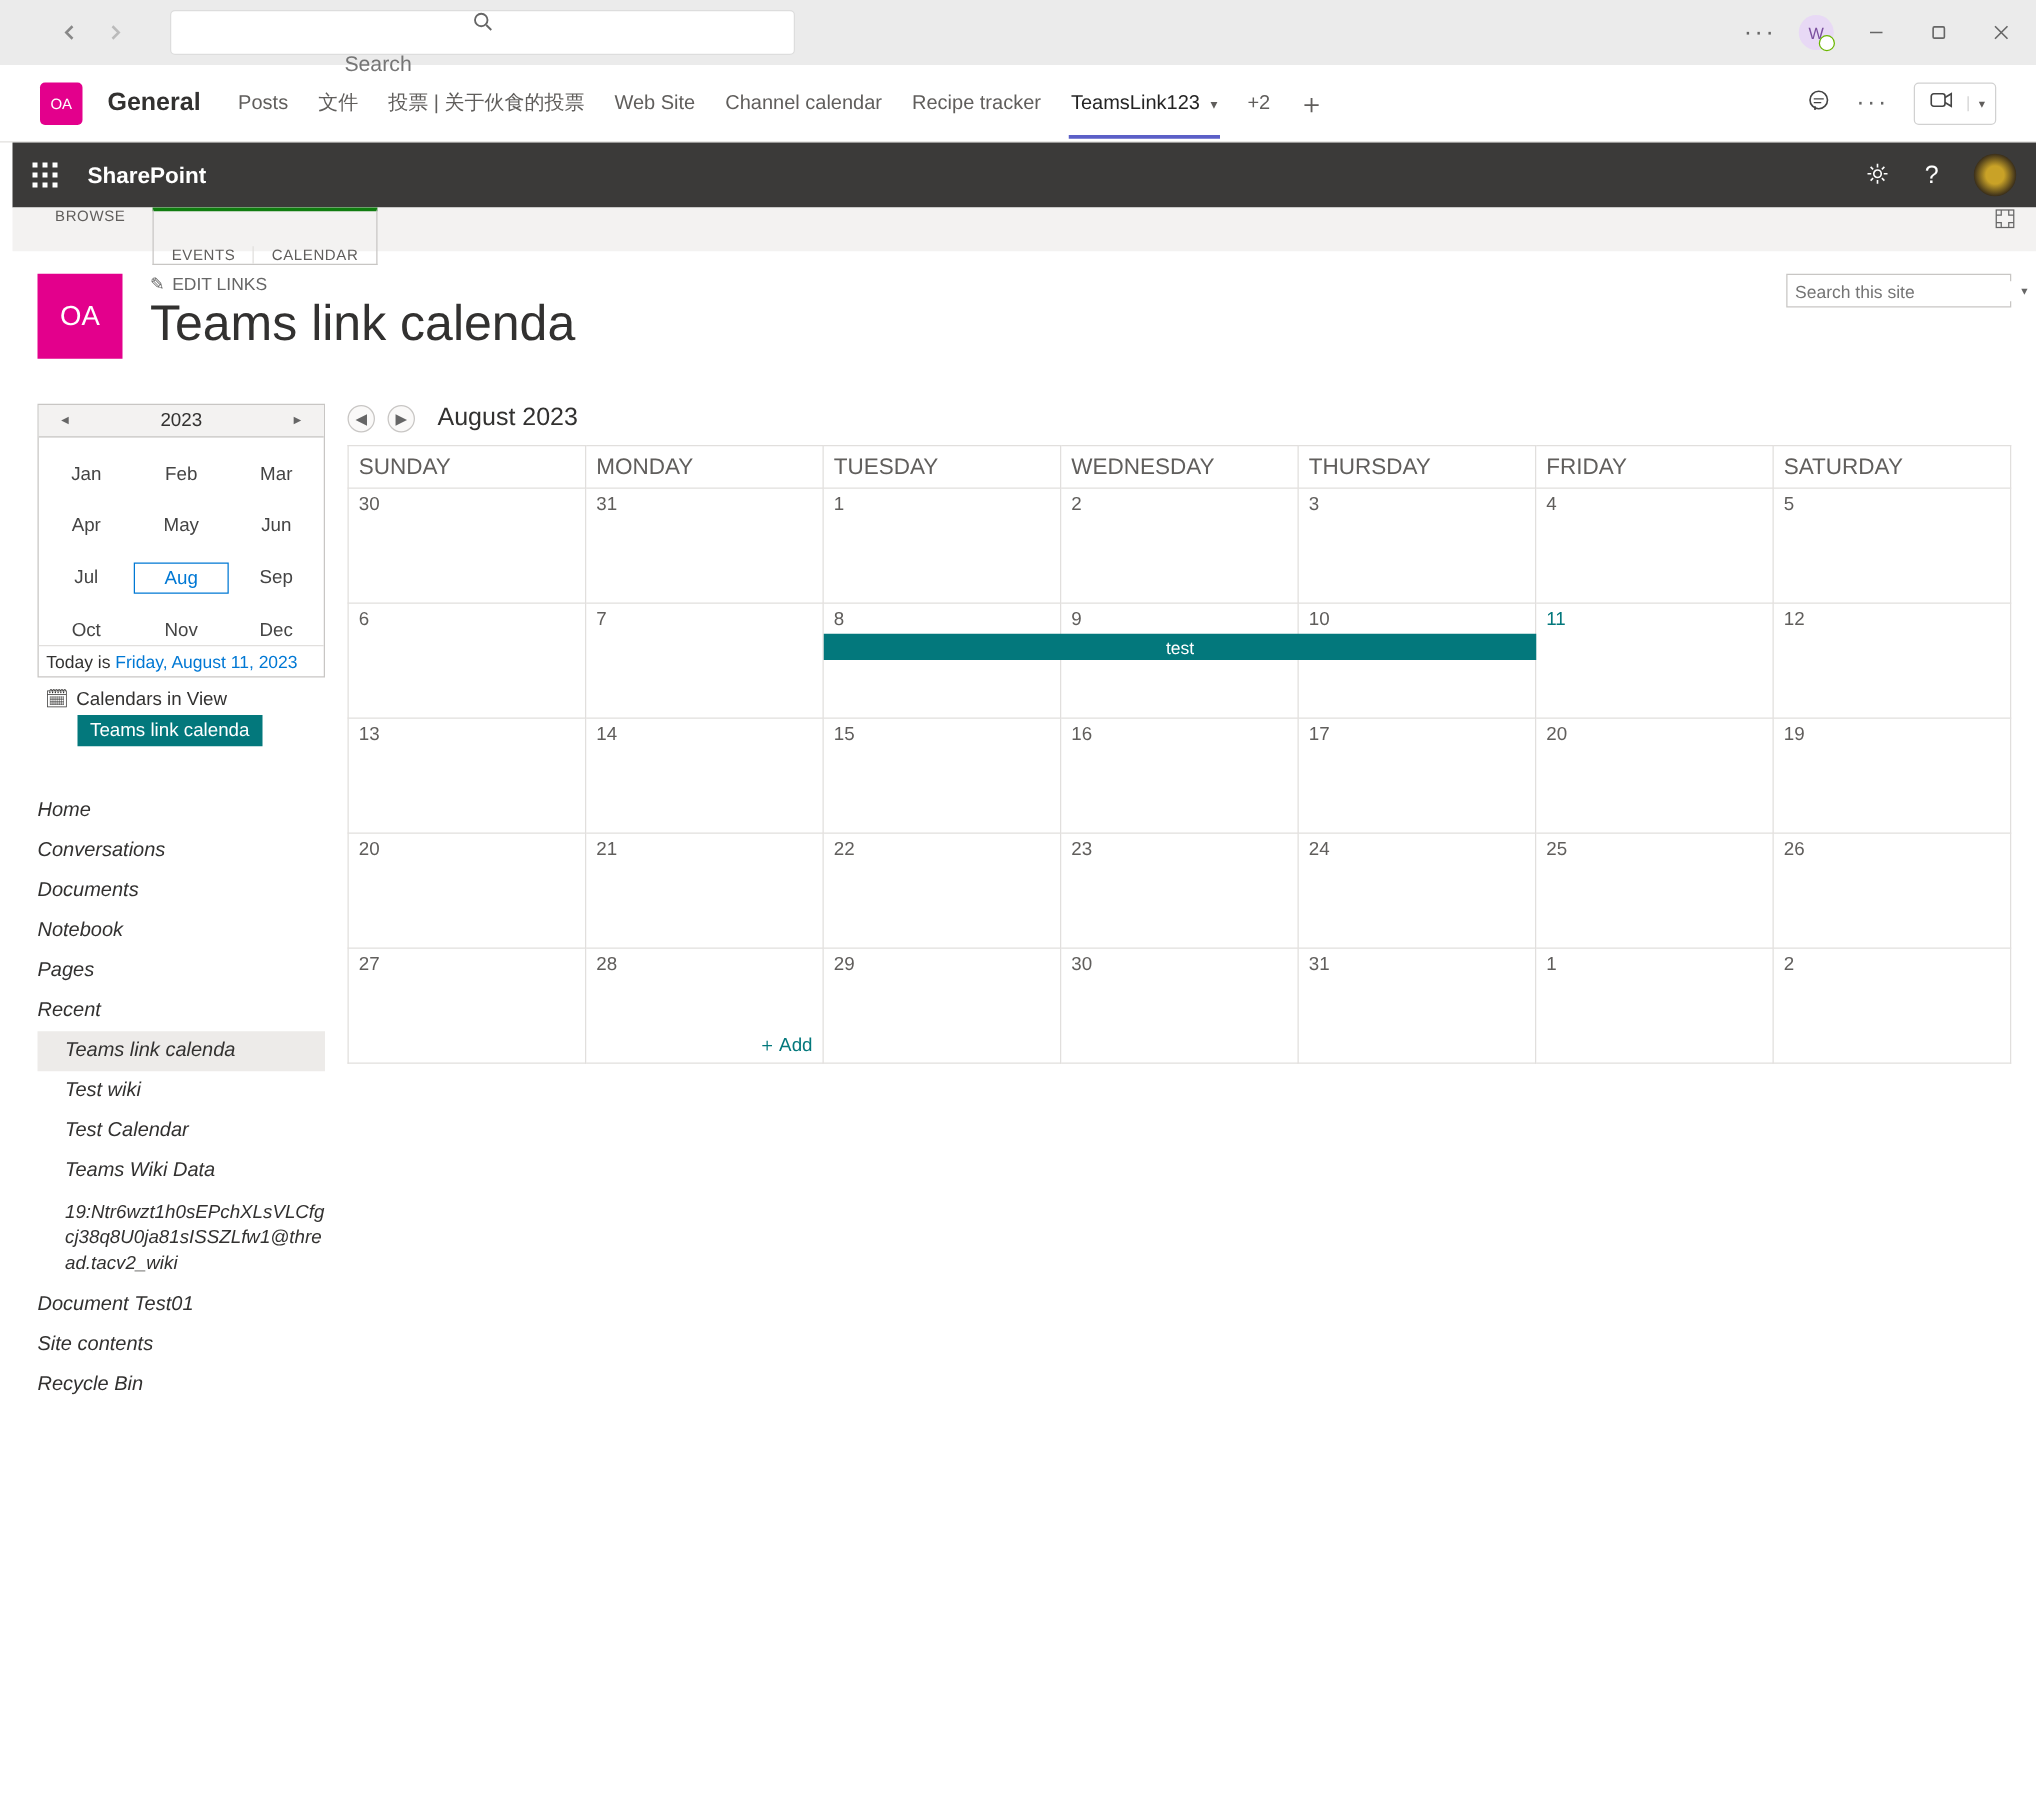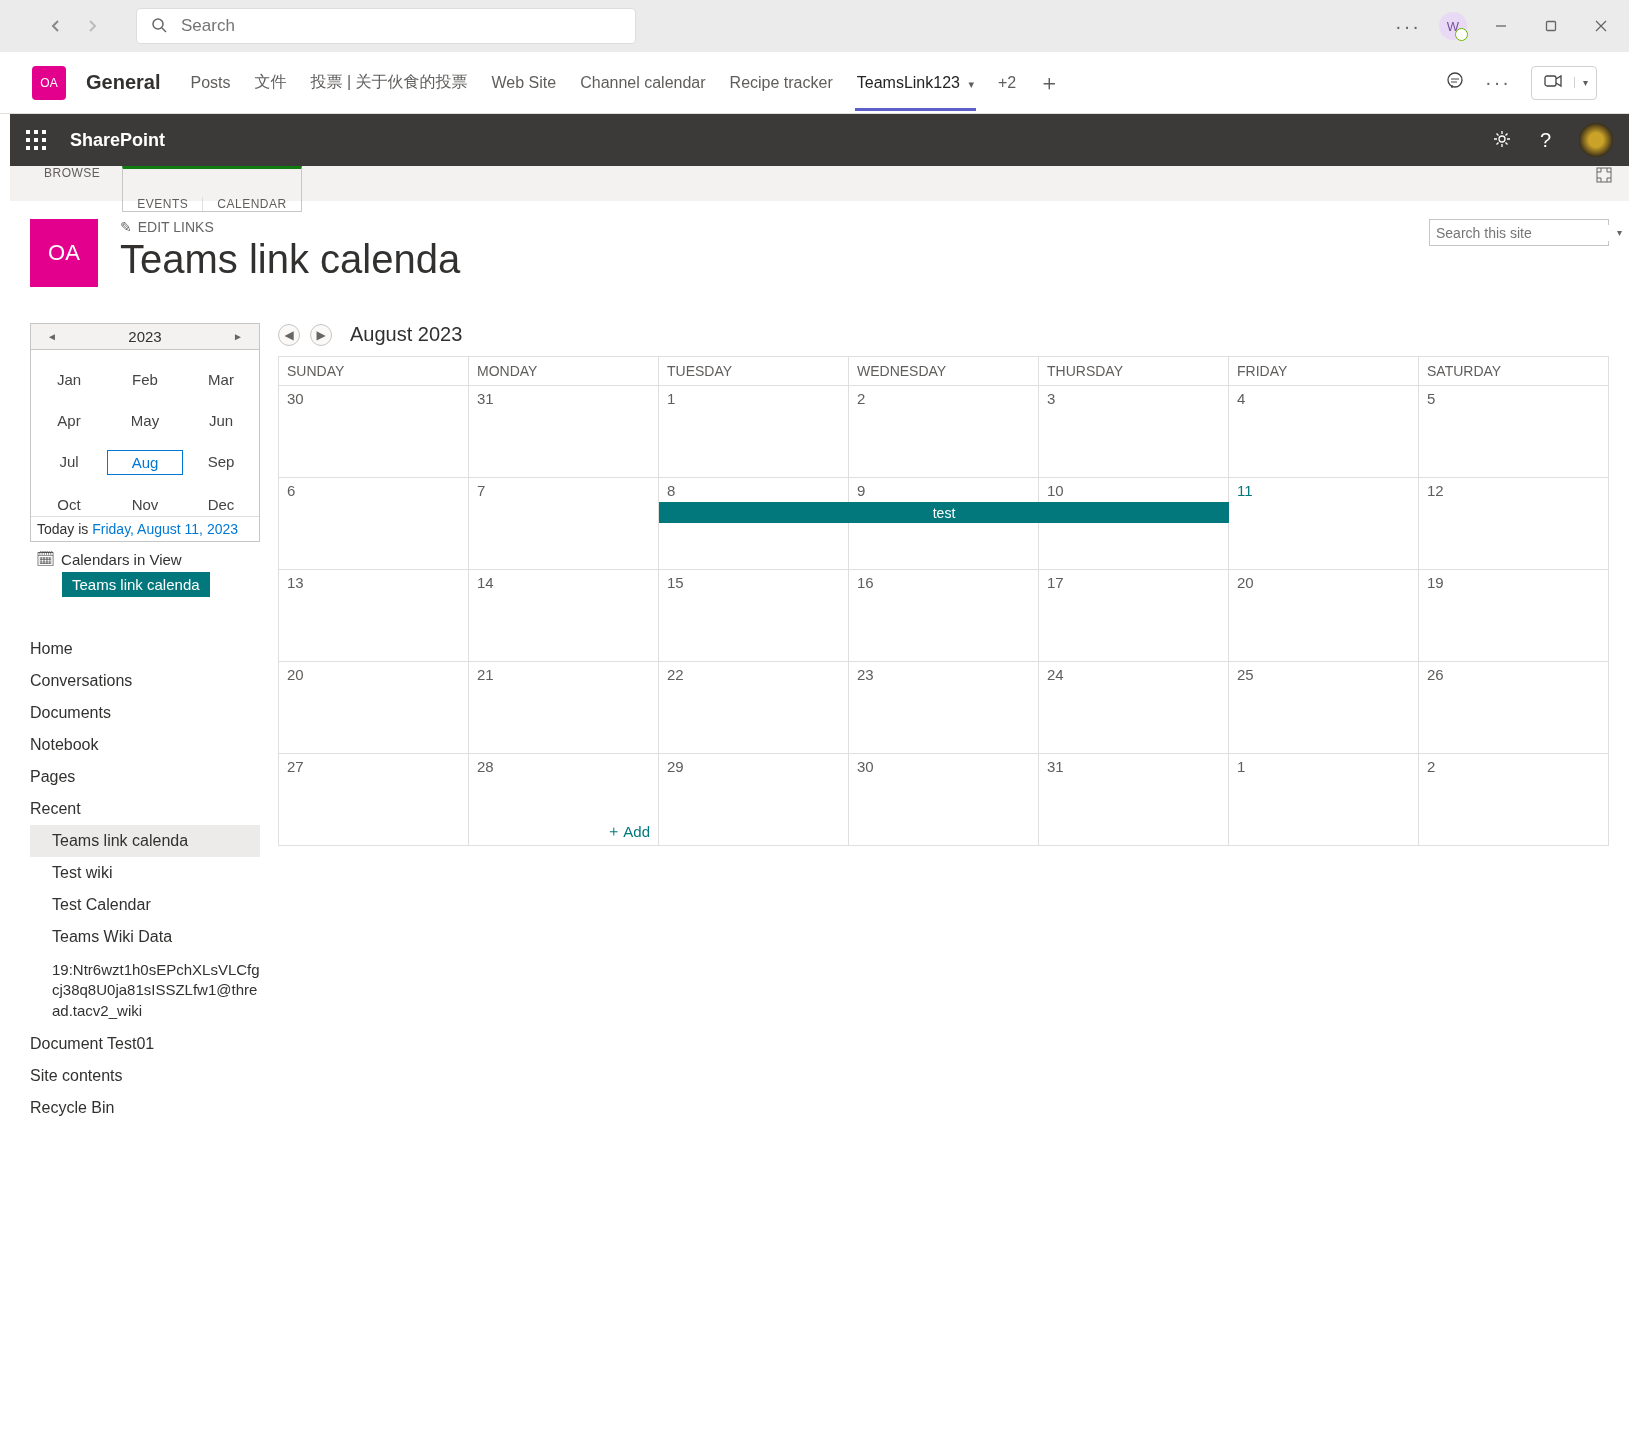--- a/index.html
+++ b/index.html
@@ -2,21 +2,21 @@
 <html><head>
 <meta charset="utf-8">
 <style>
   * { box-sizing: border-box; margin: 0; padding: 0; }
   body { font-family: "Segoe UI", sans-serif; font-size: 14px; color: #323130; background: #fff; width: 1629px; }
   
   
   .titlebar { height: 52px; background: #ebebeb; display: flex; align-items: center; padding: 0 12px; gap: 8px; }
   .nav-arrows { display: flex; gap: 4px; margin-left: 28px; }
   .nav-arrow { width: 32px; height: 32px; display: flex; align-items: center; justify-content: center; color: #aaa; font-size: 18px; cursor: pointer; }
-  .search-box { margin-left: 20px; width: 500px; height: 36px; background: #fff; border-radius: 4px; display: flex; align-items: center; padding: 0 14px; gap: 14px; border: 1px solid #ddd; }
+  .search-box { margin-left: 20px; width: 500px; height: 36px; background: #fff; border-radius: 4px; display: flex; align-items: center; padding: 0 14px; gap: 14px; border: 1px solid #ddd; flex-direction: column; }
   .search-box .icon { color: #666; }
   .search-box input { border: none; outline: none; flex: 1; font-size: 17px; background: transparent; }
   .titlebar-right { margin-left: auto; display: flex; align-items: center; gap: 18px; }
   .dots3 { font-size: 20px; color: #666; letter-spacing: 2px; }
   .avatar-sm { width: 28px; height: 28px; border-radius: 50%; background: #e8d9f5; display: flex; align-items: center; justify-content: center; font-size: 13px; color: #7b4f9e; position: relative; }
   .avatar-sm::after { content: ""; position: absolute; bottom: -1px; right: -1px; width: 11px; height: 11px; border-radius: 50%; background: #fff; border: 1.5px solid #6bb700; }
   .winbtn { width: 32px; height: 32px; display: flex; align-items: center; justify-content: center; color: #666; }
   
   
   .teams-bar { height: 62px; background: #fff; border-bottom: 1px solid #e1dfdd; display: flex; align-items: center; padding: 0 32px; gap: 20px; }
@@ -67,32 +67,32 @@
   .mini-cal-head .arr { color: #666; font-size: 10px; cursor: pointer; padding: 4px 8px; }
   .mini-months { display: grid; grid-template-columns: repeat(3, 1fr); }
   .mini-months div { text-align: center; padding: 3px 0; font-size: 15px; color: #444; cursor: pointer; margin-top: 18px; }
   .mini-months div.cur { border: 1px solid #0078d4; color: #0078d4; }
   .mini-today { padding: 4px 6px; font-size: 14px; border-top: 1px solid #e1dfdd; }
   .mini-today a { color: #0078d4; text-decoration: none; }
   .cal-in-view { display: flex; align-items: center; gap: 6px; font-size: 15px; margin: 8px 0 4px 6px; }
   .view-chip { background: #03787c; color: #fff; padding: 4px 10px; font-size: 15px; margin-left: 32px; display: inline-block; }
   
   .nav-links { margin-top: 36px; }
-  .nav-links .link { padding: 7px 0; font-size: 16px; color: #323130; cursor: pointer; }
+  .nav-links .link { padding: 7px 0; font-size: 16px; color: #323130; cursor: pointer; font-style: italic; }
   .nav-links .sub { padding-left: 22px; }
   .nav-links .active { background: #edebe9; font-weight: 400; }
   
   
   .cal-col { flex: 1; position: relative; }
   .cal-head { display: flex; align-items: center; gap: 10px; margin-bottom: 10px; }
   .cal-nav-btn { width: 22px; height: 22px; border: 1px solid #c8c6c4; border-radius: 50%; display: flex; align-items: center; justify-content: center; font-size: 12px; color: #666; background: #faf9f8; cursor: pointer; }
   .cal-title { font-size: 20px; font-weight: 300; margin-left: 8px; }
   
   table.calendar { width: 100%; border-collapse: collapse; table-layout: fixed; }
-  table.calendar th { text-align: left; font-size: 14px; font-weight: 400; color: #605e5c; padding: 6px 8px; border: 1px solid #e1dfdd; background: #fff; }
+  table.calendar th { text-align: left; font-size: 18px; font-weight: 400; color: #605e5c; padding: 6px 8px; border: 1px solid #e1dfdd; background: #fff; }
   table.calendar td { border: 1px solid #e1dfdd; height: 92px; vertical-align: top; padding: 4px 8px; font-size: 15px; color: #605e5c; position: relative; }
   table.calendar td .daynum { }
   table.calendar td.today .daynum { color: #03787c; font-weight: 400; }
   .event-bar { position: absolute; top: 24px; left: 0; right: -1px; height: 21px; background: #03787c; color: #fff; font-size: 14px; display: flex; align-items: center; justify-content: center; z-index: 2; }
   .event-bar.span3 { width: calc(300% + 3px); }
   .add-link { position: absolute; bottom: 4px; right: 8px; color: #03787c; font-size: 15px; display: flex; align-items: center; gap: 2px; }
   
   .page-wrap { position: relative; }
 </style>
 </head>

